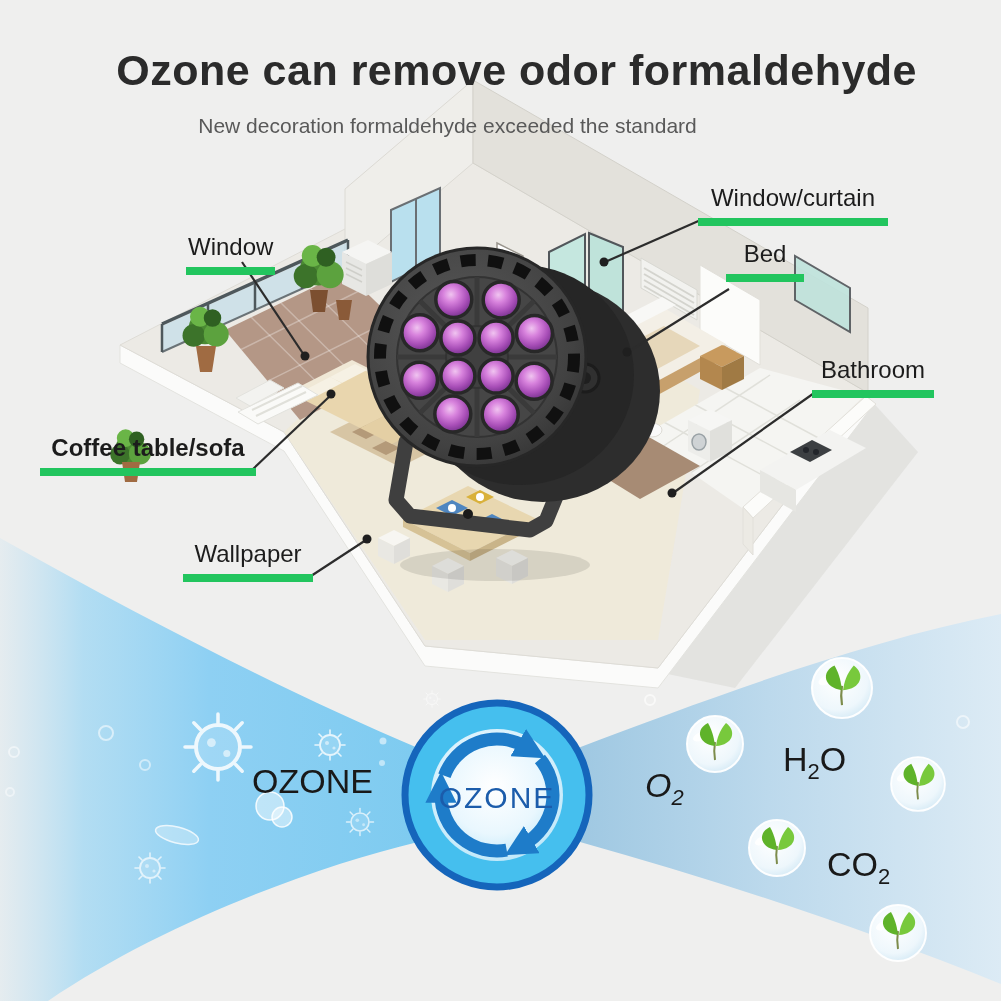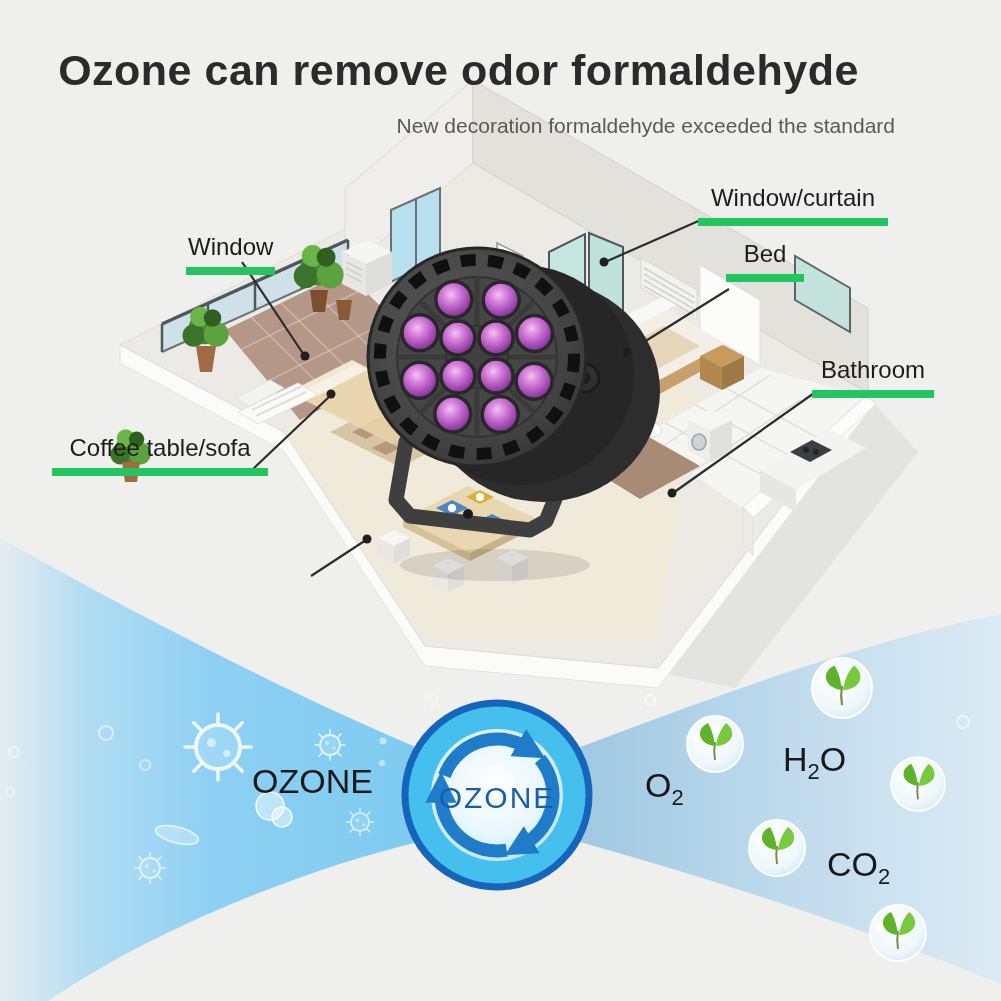--- a/index.html
+++ b/index.html
@@ -4,26 +4,26 @@
 <style>
   html,body{margin:0;padding:0;}
   body{font-family:"Liberation Sans", sans-serif; background:#dcdcdc;}
   .canvas{
     position:relative; width:1001px; height:1001px; overflow:hidden;
     background:var(--c-background,#efefee);
   }
   .stage{position:absolute; left:0; top:0; z-index:1;}
   .txt{position:absolute; z-index:3;}
   .page-title{
-    left:0; top:46px; width:917px; text-align:center;
+    left:0; top:46px; width:917px; text-align:right;
     font-size:43px; font-weight:bold; letter-spacing:.5px;
     color:var(--c-title_text,#2b2b2b);
   }
   .page-subtitle{
-    left:0; top:114px; width:895px; text-align:right;
+    left:0; top:114px; width:895px; text-align:center;
     font-size:21px; color:var(--c-subtitle_text,#595959);
   }
   .callout{
     font-size:24px; color:var(--c-label_text,#1c1c1c);
     border-bottom:8px solid #22c55e; padding:0 2px 6px; text-align:center;
     white-space:nowrap;
   }
   .formula{
     font-size:34px; color:var(--c-formula_text,#191919); white-space:nowrap;
   }
@@ -405,21 +405,22 @@
     </g>
   </svg>
 
   <div class="txt page-title">Ozone can remove odor formaldehyde</div>
   <div class="txt page-subtitle">New decoration formaldehyde exceeded the standard</div>
 
   <div class="txt callout" style="left:186px; top:233px; min-width:56px;">Window</div>
   <div class="txt callout" style="left:698px; top:184px; min-width:186px;">Window/curtain</div>
   <div class="txt callout" style="left:726px; top:240px; min-width:74px;">Bed</div>
   <div class="txt callout" style="left:812px; top:356px; min-width:118px;">Bathroom</div>
-  <div class="txt callout" style="left:52px; top:434px; min-width:212px;">Coffee table/sofa</div>
+  <div class="txt callout" style="left:40px; top:434px; min-width:212px;font-weight:bold;">Coffee table/sofa</div>
+  <div class="txt callout" style="left:183px; top:540px; min-width:126px;">Wallpaper</div>
 
   <div class="txt formula" style="left:252px; top:762px;">OZONE</div>
   <div class="txt ozone-label">OZONE</div>
-  <div class="txt formula" style="left:645px; top:766px;"><span>O</span><sub>2</sub></div>
+  <div class="txt formula" style="left:645px; top:766px;font-style:italic;"><span>O</span><sub>2</sub></div>
   <div class="txt formula" style="left:763px; top:740px;margin-left:20px;"><span>H</span><sub>2</sub><span>O</span></div>
   <div class="txt formula" style="left:827px; top:845px;"><span>CO</span><sub>2</sub></div>
 
 </div>
 
 </body></html>

